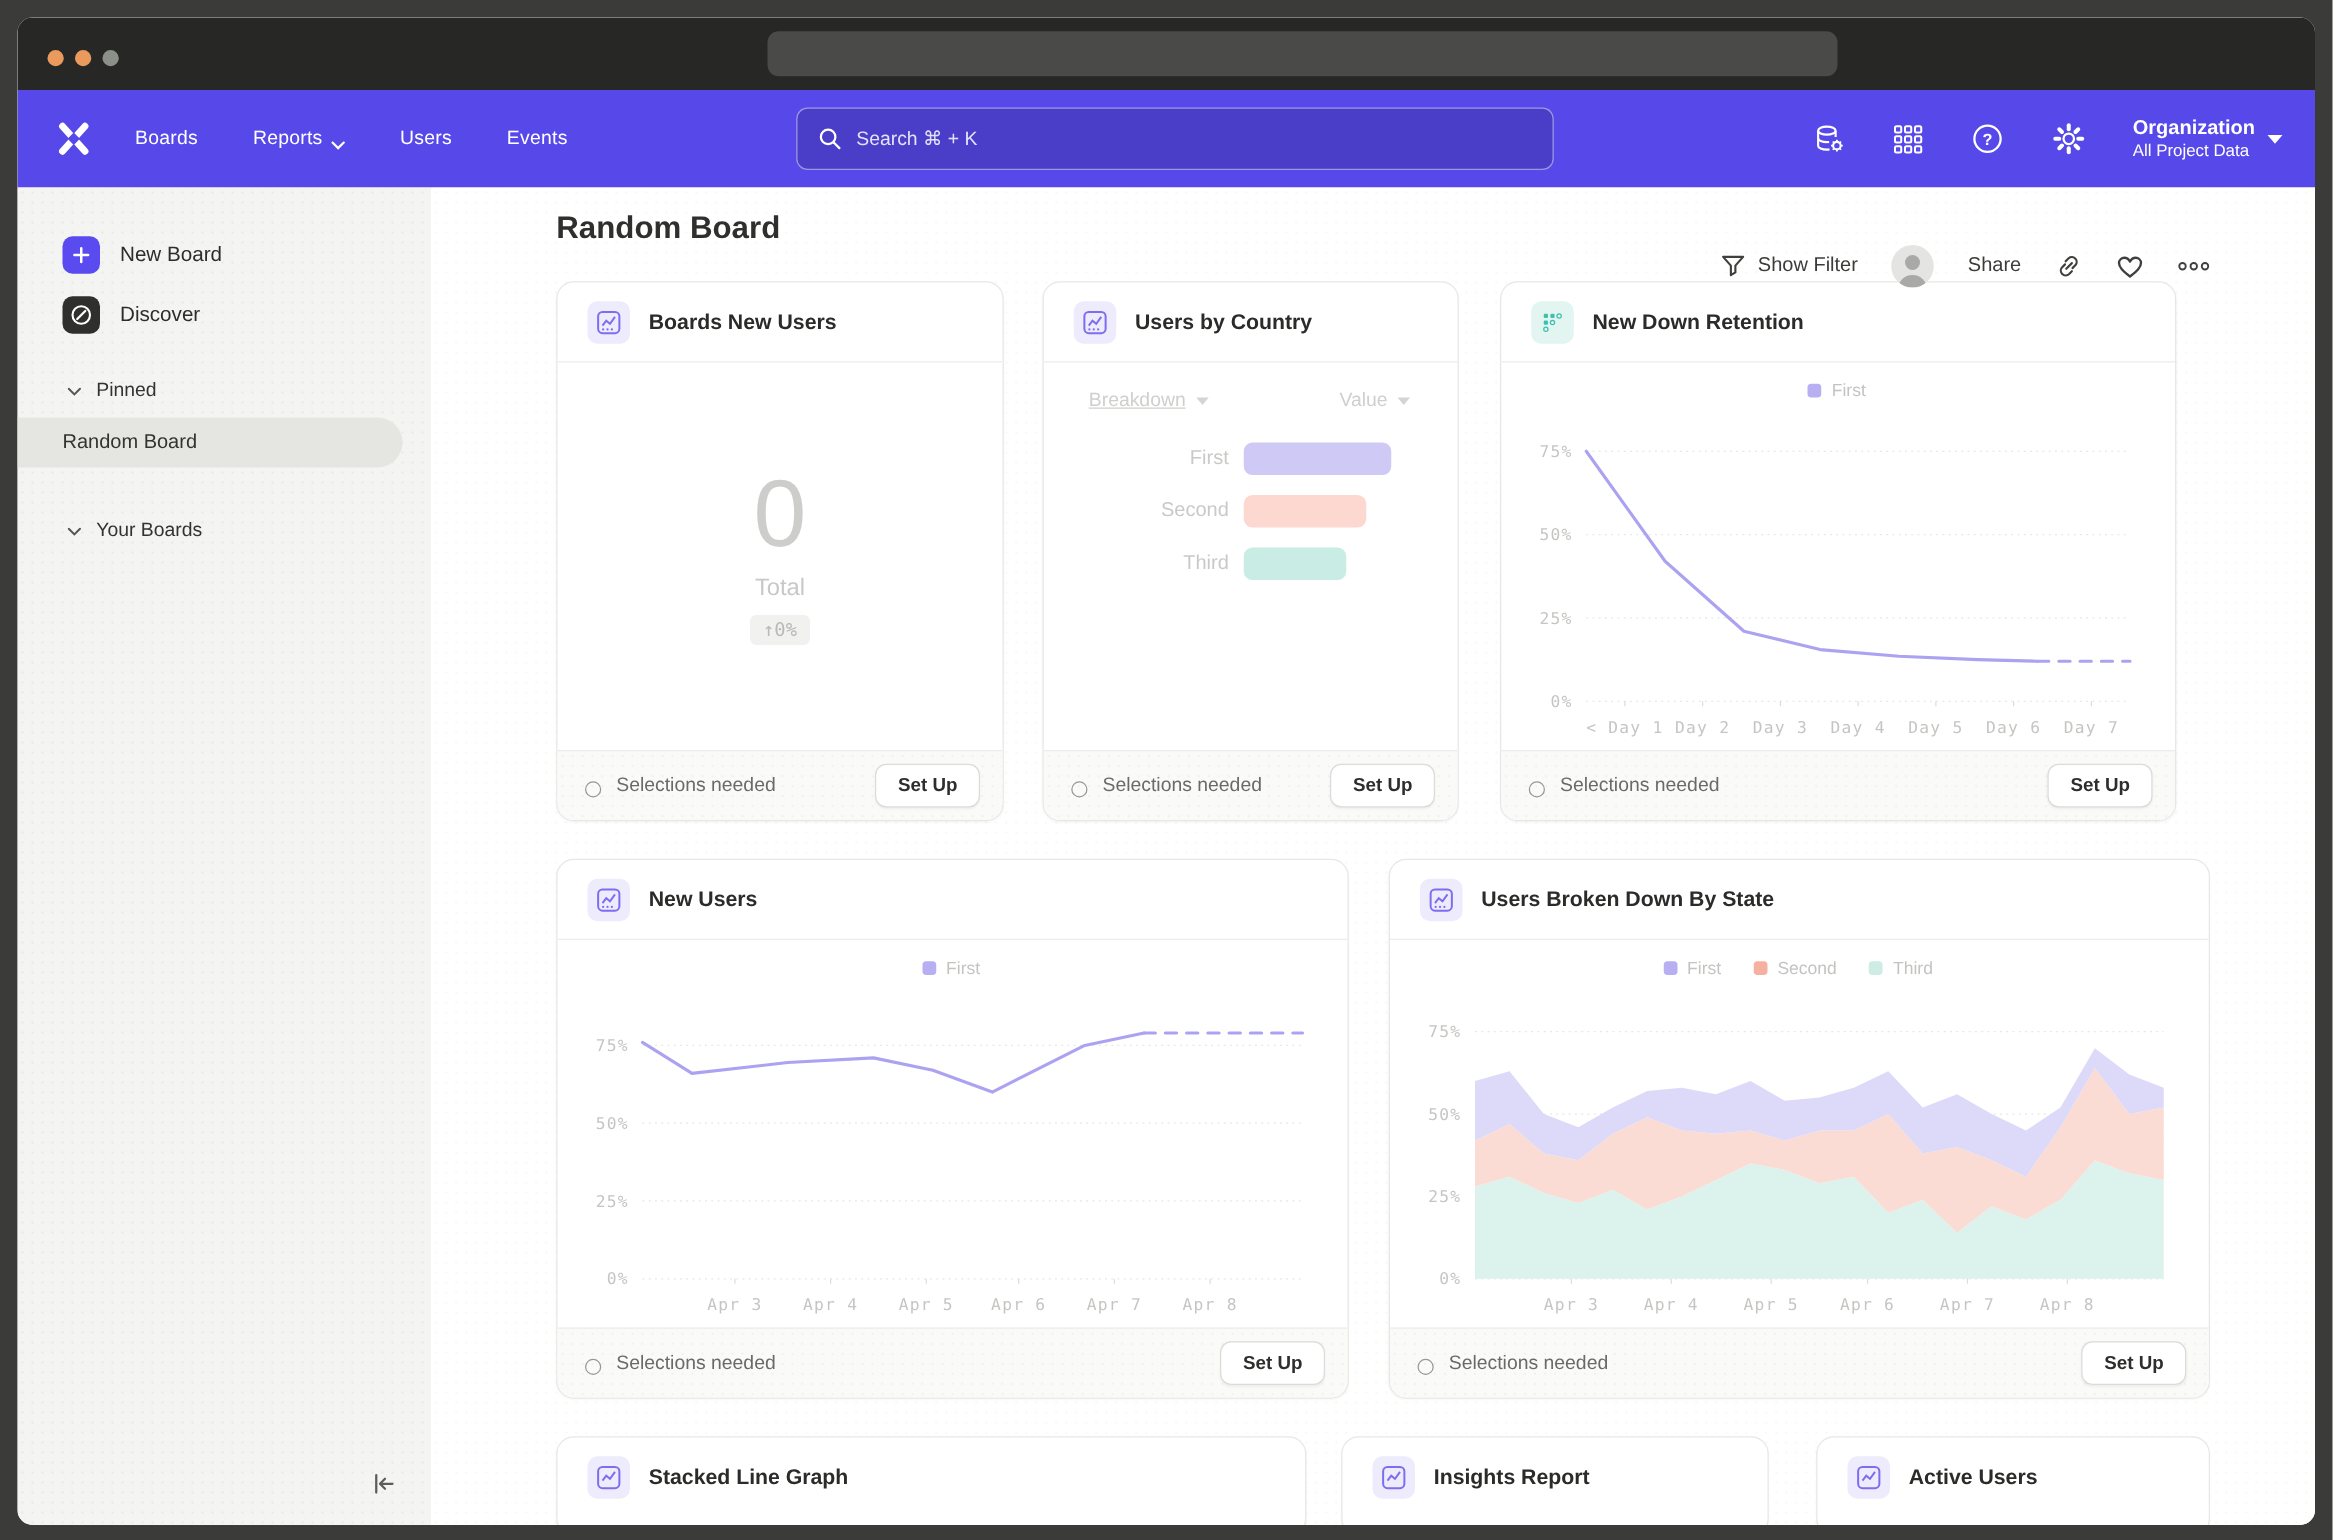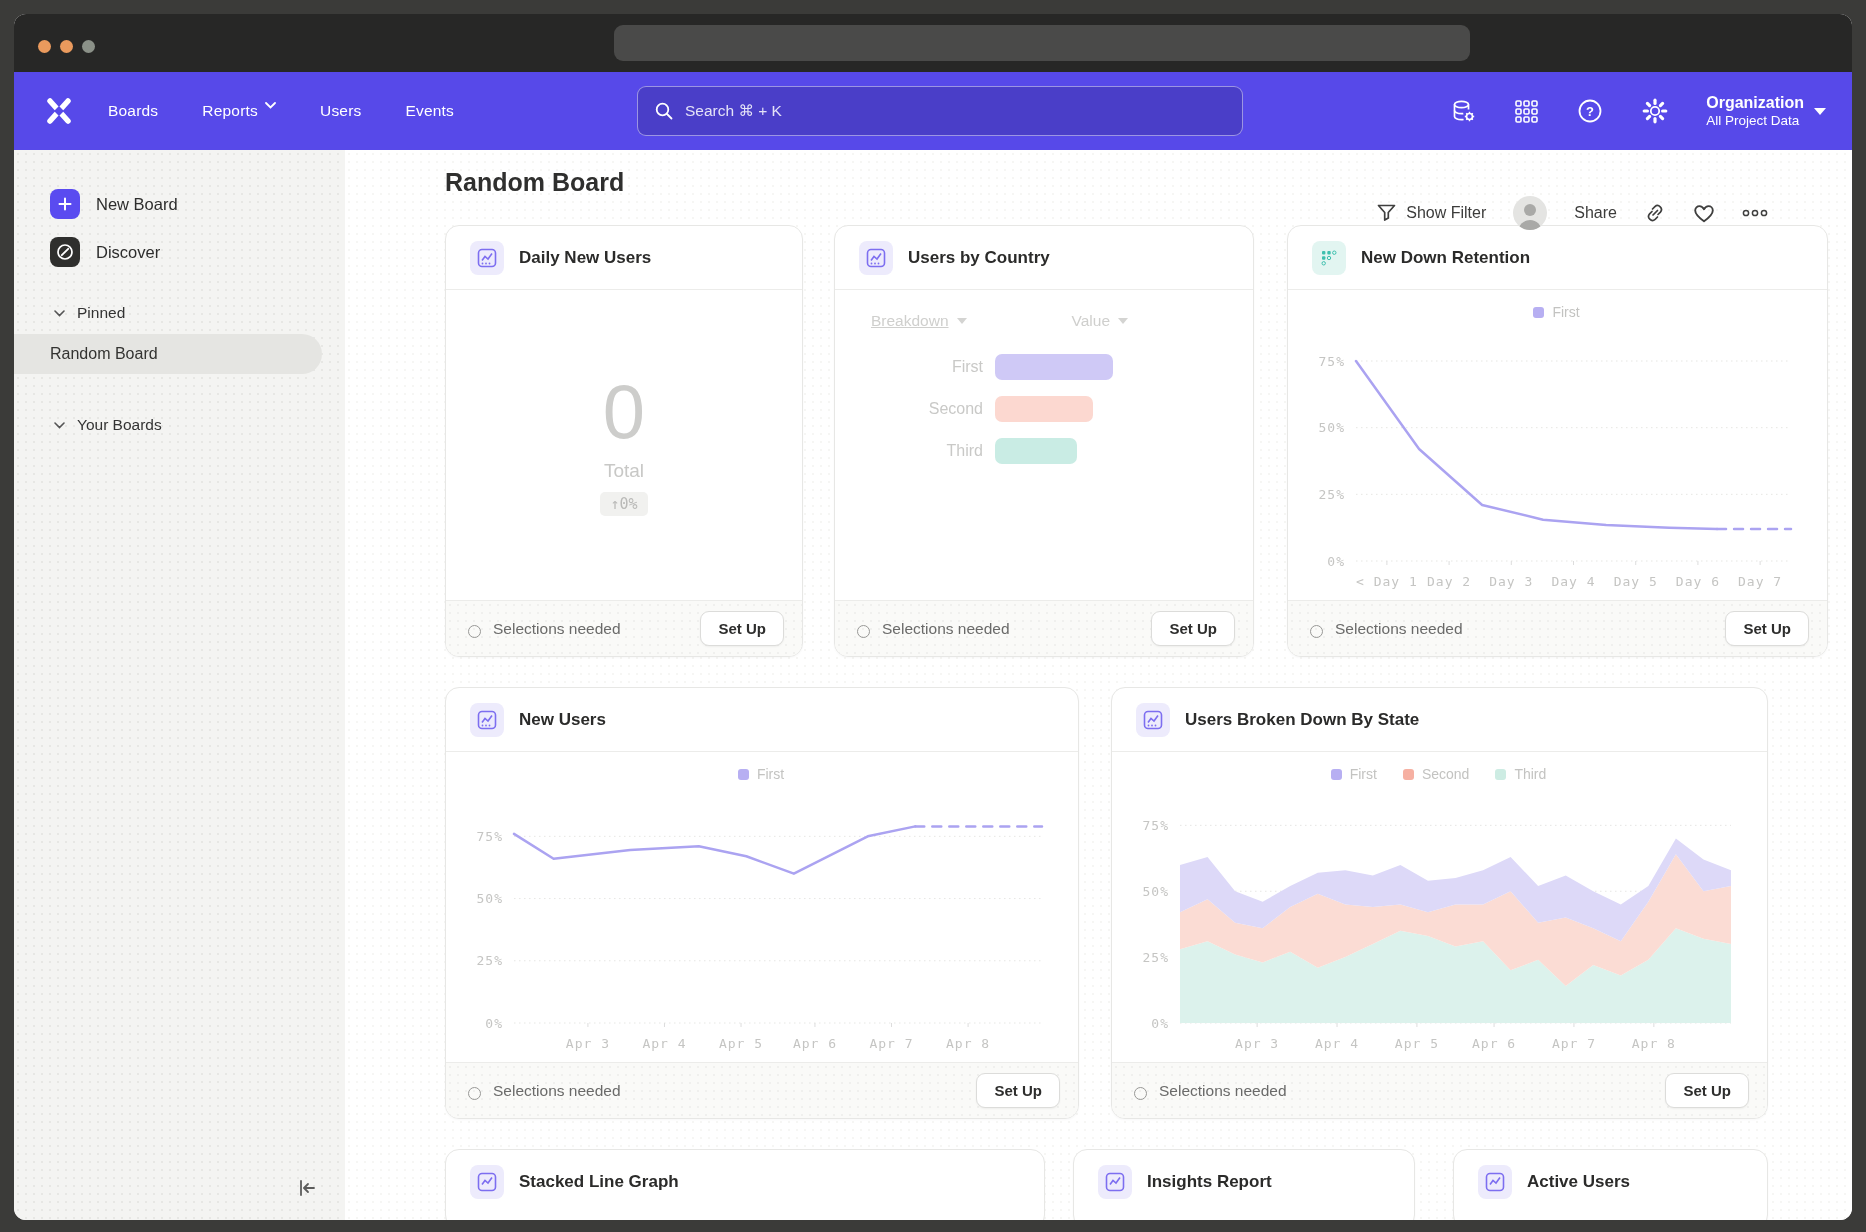--- a/index.html
+++ b/index.html
@@ -13,21 +13,21 @@
   .titlebar { height:58px; background:#272726; position:relative; }
   .lights { position:absolute; left:24px; top:26px; display:flex; gap:9px; }
   .light { width:13px; height:13px; border-radius:50%; }
   .urlbar { position:absolute; left:600px; top:11px; width:856px; height:36px;
             background:#4a4a49; border-radius:9px; }
 
   
   .navbar { height:78px; background:#5749e9; display:flex; align-items:center; position:relative; padding:0 30px; }
   .logo { width:30px; height:30px; margin-right:34px; flex:0 0 auto; }
   .nav-links { display:flex; align-items:center; gap:44px; }
-  .nav-link { color:#fff; font-size:15.5px; font-weight:500; letter-spacing:.2px; display:flex; align-items:flex-start; gap:7px; cursor:pointer; }
+  .nav-link { color:#fff; font-size:15.5px; font-weight:500; letter-spacing:.2px; display:flex; align-items:flex-end; gap:7px; cursor:pointer; }
   .search { position:absolute; left:623px; top:14px; width:606px; height:50px;
             background:rgba(0,0,0,.14); border:1.5px solid rgba(255,255,255,.45); border-radius:9px;
             display:flex; align-items:center; padding:0 16px; gap:11px; }
   .search-ph { color:rgba(255,255,255,.85); font-size:15.5px; }
   .nav-right { position:absolute; right:26px; top:0; height:78px; display:flex; align-items:center; gap:37px; }
   .nav-icon { display:flex; align-items:center; justify-content:center; cursor:pointer; }
   .org { display:flex; align-items:center; gap:10px; color:#fff; cursor:pointer; }
   .org-name { font-size:16px; font-weight:700; line-height:1.25; }
   .org-proj { font-size:13.5px; font-weight:400; line-height:1.25; }
   .org-caret { width:0; height:0; border-left:6px solid transparent; border-right:6px solid transparent; border-top:7px solid #fff; }
@@ -294,39 +294,39 @@
               <svg width="20" height="20" viewBox="0 0 20 20" fill="none" stroke="#7d6ef0" stroke-width="1.6">
                 <rect x="1.5" y="1.5" width="17" height="17" rx="3.5"></rect>
                 <polyline points="5,12.5 8,8.5 11,11 15,5.5"></polyline>
                 <g fill="#7d6ef0" stroke="none">
                     <circle cx="5.5" cy="15.5" r=".9"></circle>
                     <circle cx="9" cy="15.5" r=".9"></circle>
                     <circle cx="12.5" cy="15.5" r=".9"></circle>
                   </g>
               </svg>
             </span>
-            <span class="card-title">Daily New Users</span>
+            <span class="card-title">Boards New Users</span>
           </div>
           <div class="card-body">
             <div class="big-zero-wrap">
               <div class="big-zero">0</div>
               <div class="big-zero-label">Total</div>
               <div class="delta-pill">↑0%</div>
             </div>
           </div>
           <div class="card-foot">
             <div class="status">
                 <span class="status-circle"></span>
                 <span>Selections needed</span>
               </div>
             <button class="setup-btn">Set Up</button>
           </div>
         </div>
 
-        <div class="card" style="width:420px;height:432px;margin-left:31px">
+        <div class="card" style="width:333px;height:432px;margin-left:31px">
           <div class="card-head">
             <span class="card-icon">
               <svg width="20" height="20" viewBox="0 0 20 20" fill="none" stroke="#7d6ef0" stroke-width="1.6">
                 <rect x="1.5" y="1.5" width="17" height="17" rx="3.5"></rect>
                 <polyline points="5,12.5 8,8.5 11,11 15,5.5"></polyline>
                 <g fill="#7d6ef0" stroke="none">
                     <circle cx="5.5" cy="15.5" r=".9"></circle>
                     <circle cx="9" cy="15.5" r=".9"></circle>
                     <circle cx="12.5" cy="15.5" r=".9"></circle>
                   </g>

